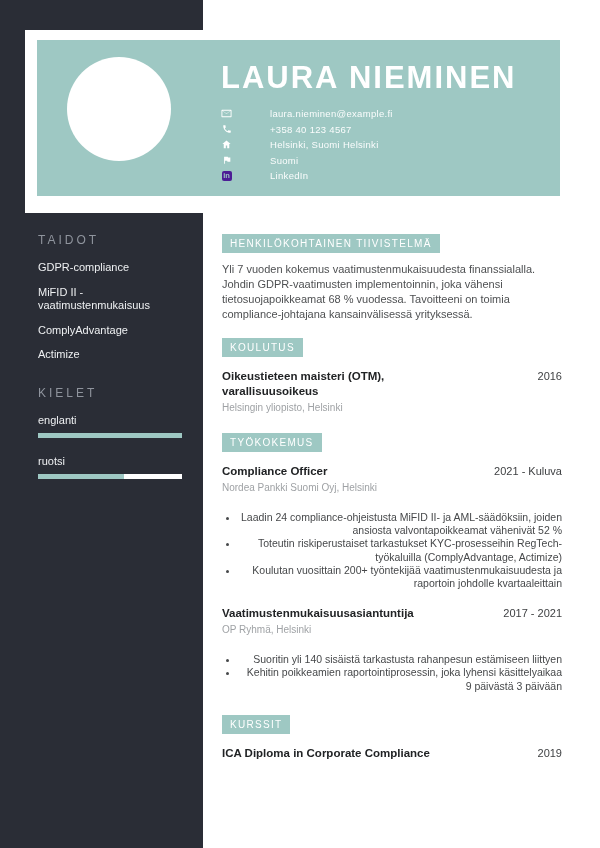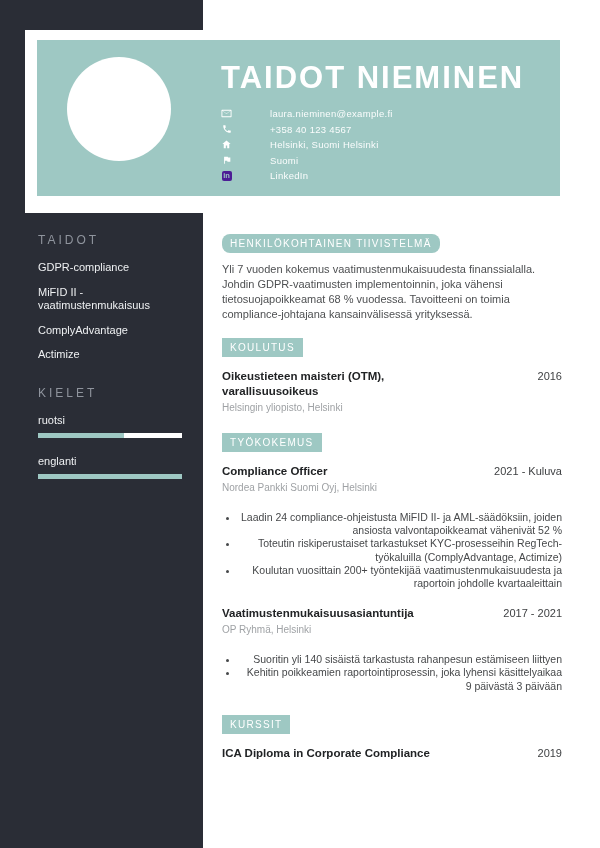--- a/index.html
+++ b/index.html
@@ -27,21 +27,21 @@
   .skill{font-size:11px;color:#eef0f2;line-height:13.5px;margin-bottom:11px;}
   .lang-block{margin-bottom:17px;}
   .lang-name{font-size:11px;color:#eef0f2;margin-bottom:7px;}
   .bar{width:144px;height:5px;background:#ffffff;}
   .bar-fill{height:5px;background:#9ec8c3;}
   .langs{margin-top:24px;}
   
   .main{position:absolute;left:222px;top:228px;width:340px;}
   .badge{display:inline-block;background:#9ec8c3;color:#ffffff;font-size:10px;letter-spacing:1.3px;
     padding:4px 8px 4px 8px;font-weight:500;}
-  .summary-badge{margin-top:6px;border-radius:8px;}
+  .summary-badge{margin-top:6px;}
   .summary-text{margin-top:9px;font-size:11px;line-height:15px;color:#4e5052;width:336px;}
   .sec-gap1{margin-top:15px;}
   .sec-gap2{margin-top:19px;}
   .sec-gap3{margin-top:21px;}
   .item{margin-top:12px;}
   .row{display:flex;justify-content:space-between;align-items:flex-start;}
   .item-title{font-size:11.5px;font-weight:700;color:#212325;line-height:15px;max-width:250px;}
   .item-date{font-size:11px;color:#3f4143;white-space:nowrap;padding-top:1px;}
   .item-sub{font-size:10px;color:#9fa2a5;margin-top:3px;}
   ul.bullets{margin:18px 0 0 0;padding-left:17px;}
@@ -50,21 +50,21 @@
 </style>
 </head>
 <body>
 
 <div class="sidebar"></div>
 
 <div class="header-frame"></div>
 
 <div class="banner">
   <div class="avatar"></div>
-  <div class="name">TAIDOT NIEMINEN</div>
+  <div class="name">LAURA NIEMINEN</div>
 
   <div class="contact">
 
     <div class="contact-row">
       <span class="contact-icon">
         <svg width="11" height="11" viewBox="0 0 24 24">
             <path fill="#ffffff" d="M2 4h20a1 1 0 0 1 1 1v14a1 1 0 0 1-1 1H2a1 1 0 0 1-1-1V5a1 1 0 0 1 1-1zm10 9L3 6.2V18h18V6.2L12 13zM3.8 6l8.2 6 8.2-6H3.8z"></path>
           </svg>
       </span>
       <span class="contact-text">laura.nieminen@example.fi</span>
@@ -110,29 +110,29 @@
 <div class="side-content">
   <div class="side-heading">TAIDOT</div>
   <div class="skill">GDPR-compliance</div>
   <div class="skill">MiFID II - vaatimustenmukaisuus</div>
   <div class="skill">ComplyAdvantage</div>
   <div class="skill">Actimize</div>
 
   <div class="langs">
     <div class="side-heading">KIELET</div>
     <div class="lang-block">
+      <div class="lang-name">englanti</div>
+      <div class="bar">
+        <div class="bar-fill" style="width: 100%;"></div>
+      </div>
+    </div>
+    <div class="lang-block">
       <div class="lang-name">ruotsi</div>
       <div class="bar">
         <div class="bar-fill" style="width: 60%;"></div>
-      </div>
-    </div>
-    <div class="lang-block">
-      <div class="lang-name">englanti</div>
-      <div class="bar">
-        <div class="bar-fill" style="width: 100%;"></div>
       </div>
     </div>
   </div>
 </div>
 
 <div class="main">
 
   <div class="badge summary-badge">HENKILÖKOHTAINEN TIIVISTELMÄ</div>
   <div class="summary-text">Yli 7 vuoden kokemus vaatimustenmukaisuudesta finanssialalla. Johdin GDPR-vaatimusten implementoinnin, joka vähensi tietosuojapoikkeamat 68 % vuodessa. Tavoitteeni on toimia compliance-johtajana kansainvälisessä yrityksessä.</div>
 

